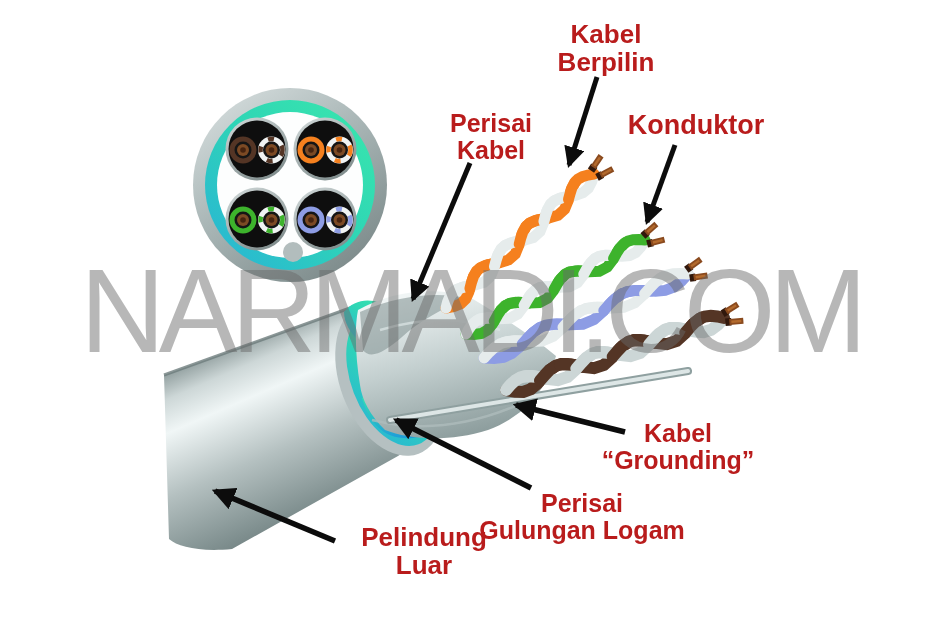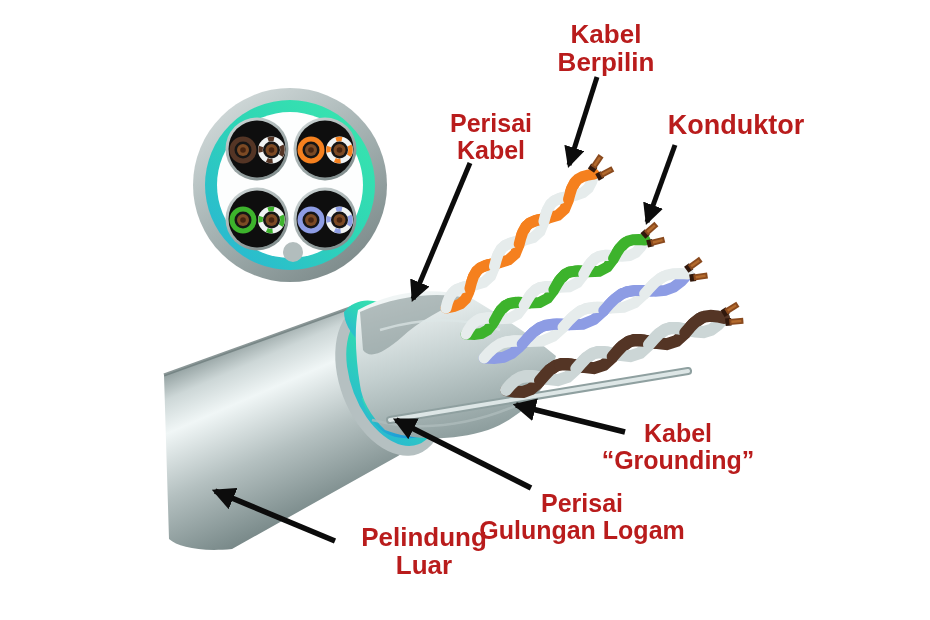--- a/index.html
+++ b/index.html
@@ -249,26 +249,27 @@
   <g stroke="#0c0c0c" stroke-width="5">
     <line x1="597" y1="77" x2="569" y2="165" marker-end="url(#ah)"></line>
     <line x1="470" y1="163" x2="413" y2="299" marker-end="url(#ah)"></line>
     <line x1="675" y1="145" x2="647" y2="222" marker-end="url(#ah)"></line>
     <line x1="625" y1="432" x2="516" y2="405" marker-end="url(#ah)" stroke-width="5.5"></line>
     <line x1="531" y1="488" x2="396" y2="420" marker-end="url(#ah)" stroke-width="5.5"></line>
     <line x1="335" y1="541" x2="215" y2="491" marker-end="url(#ah)" stroke-width="5.5"></line>
   </g>
 </svg>
 
+<div id="watermark">NARMADI.COM</div>
 
 <div class="label" style="left:606px;top:20px;font-size:26px;">Kabel
 Berpilin</div>
 <div class="label" style="left:491px;top:110px;font-size:25px;">Perisai
 Kabel</div>
-<div class="label" style="left:696px;top:111px;font-size:27px;margin-left:40px;">Konduktor</div>
+<div class="label" style="left:696px;top:111px;font-size:27px;">Konduktor</div>
 <div class="label" style="left:678px;top:420px;font-size:25px;">Kabel
 “Grounding”</div>
 <div class="label" style="left:582px;top:490px;font-size:25px;">Perisai
 Gulungan Logam</div>
 <div class="label" style="left:424px;top:523px;font-size:26px;">Pelindung
 Luar</div>
 
 </div>
 
 </body></html>

